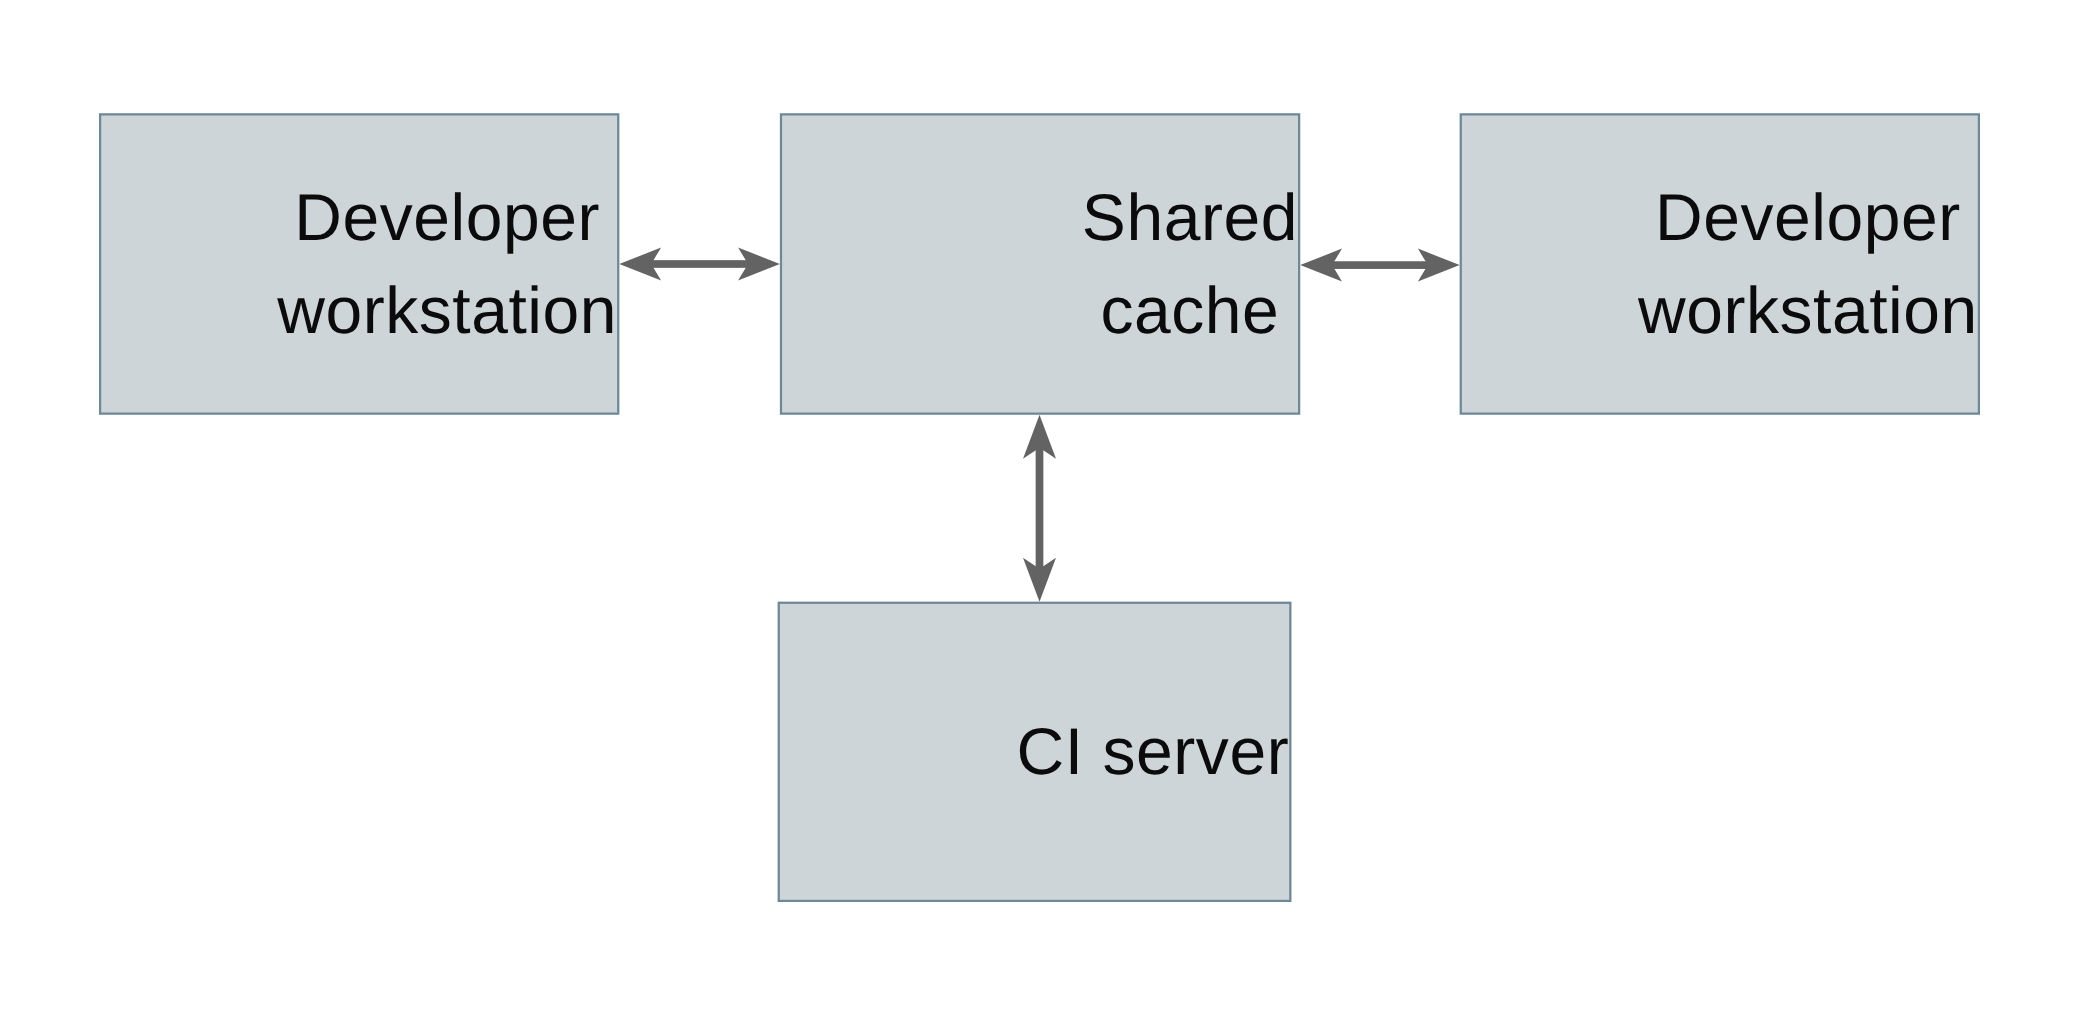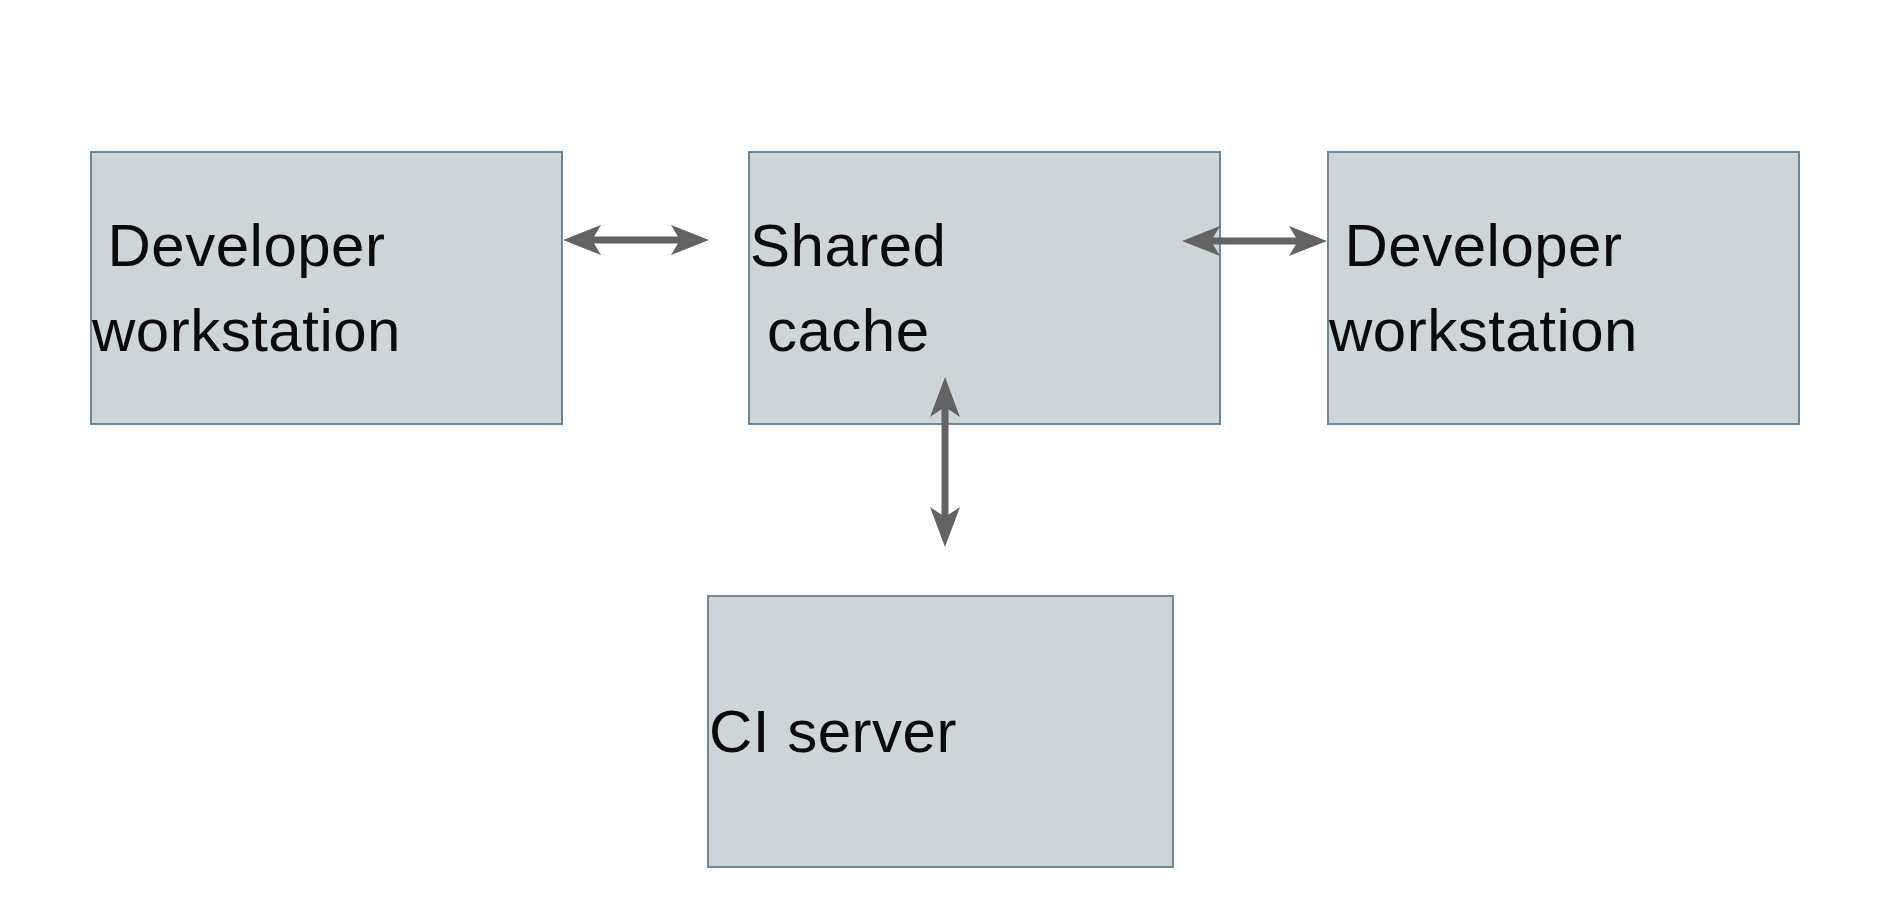--- a/index.html
+++ b/index.html
@@ -15,41 +15,40 @@
     font-family: "Liberation Sans", sans-serif;
     overflow: hidden;
   }
   .node {
     position: absolute;
     box-sizing: border-box;
     background: var(--box-fill, #ced5d9);
     border: 2px solid var(--box-border, #6f8897);
     display: flex;
     align-items: center;
-    justify-content: flex-start;
+    justify-content: flex-end;
     text-align: center;
-    margin-top: 48px;
   }
   .node-label {
     font-size: 60px;
     line-height: 1.42;
     color: var(--text-color, #000000);
     white-space: pre-line;
     letter-spacing: 0.5px;
   }
   .edge {
     position: absolute;
     display: block;
   }
   .edge polygon, .edge rect {
     fill: var(--arrow-color, #636363);
   }
   
   .node-dev-left    { left: 90px;   top: 103px; width: 473px; height: 274px; }
-  .node-shared      { left: 748px;  top: 103px; width: 473px; height: 274px; }
+  .node-shared      { left: 709px;  top: 103px; width: 473px; height: 274px; }
   .node-dev-right   { left: 1327px; top: 103px; width: 473px; height: 274px; }
   .node-ci          { left: 707px;  top: 547px; width: 467px; height: 273px; }
   .edge-left        { left: 563px;  top: 223px; width: 146px; height: 34px; }
   .edge-right       { left: 1182px; top: 224px; width: 145px; height: 34px; }
   .edge-vertical    { left: 928px;  top: 377px; width: 34px;  height: 170px; }
 </style>
 </head>
 <body>
 
 <div class="canvas">

